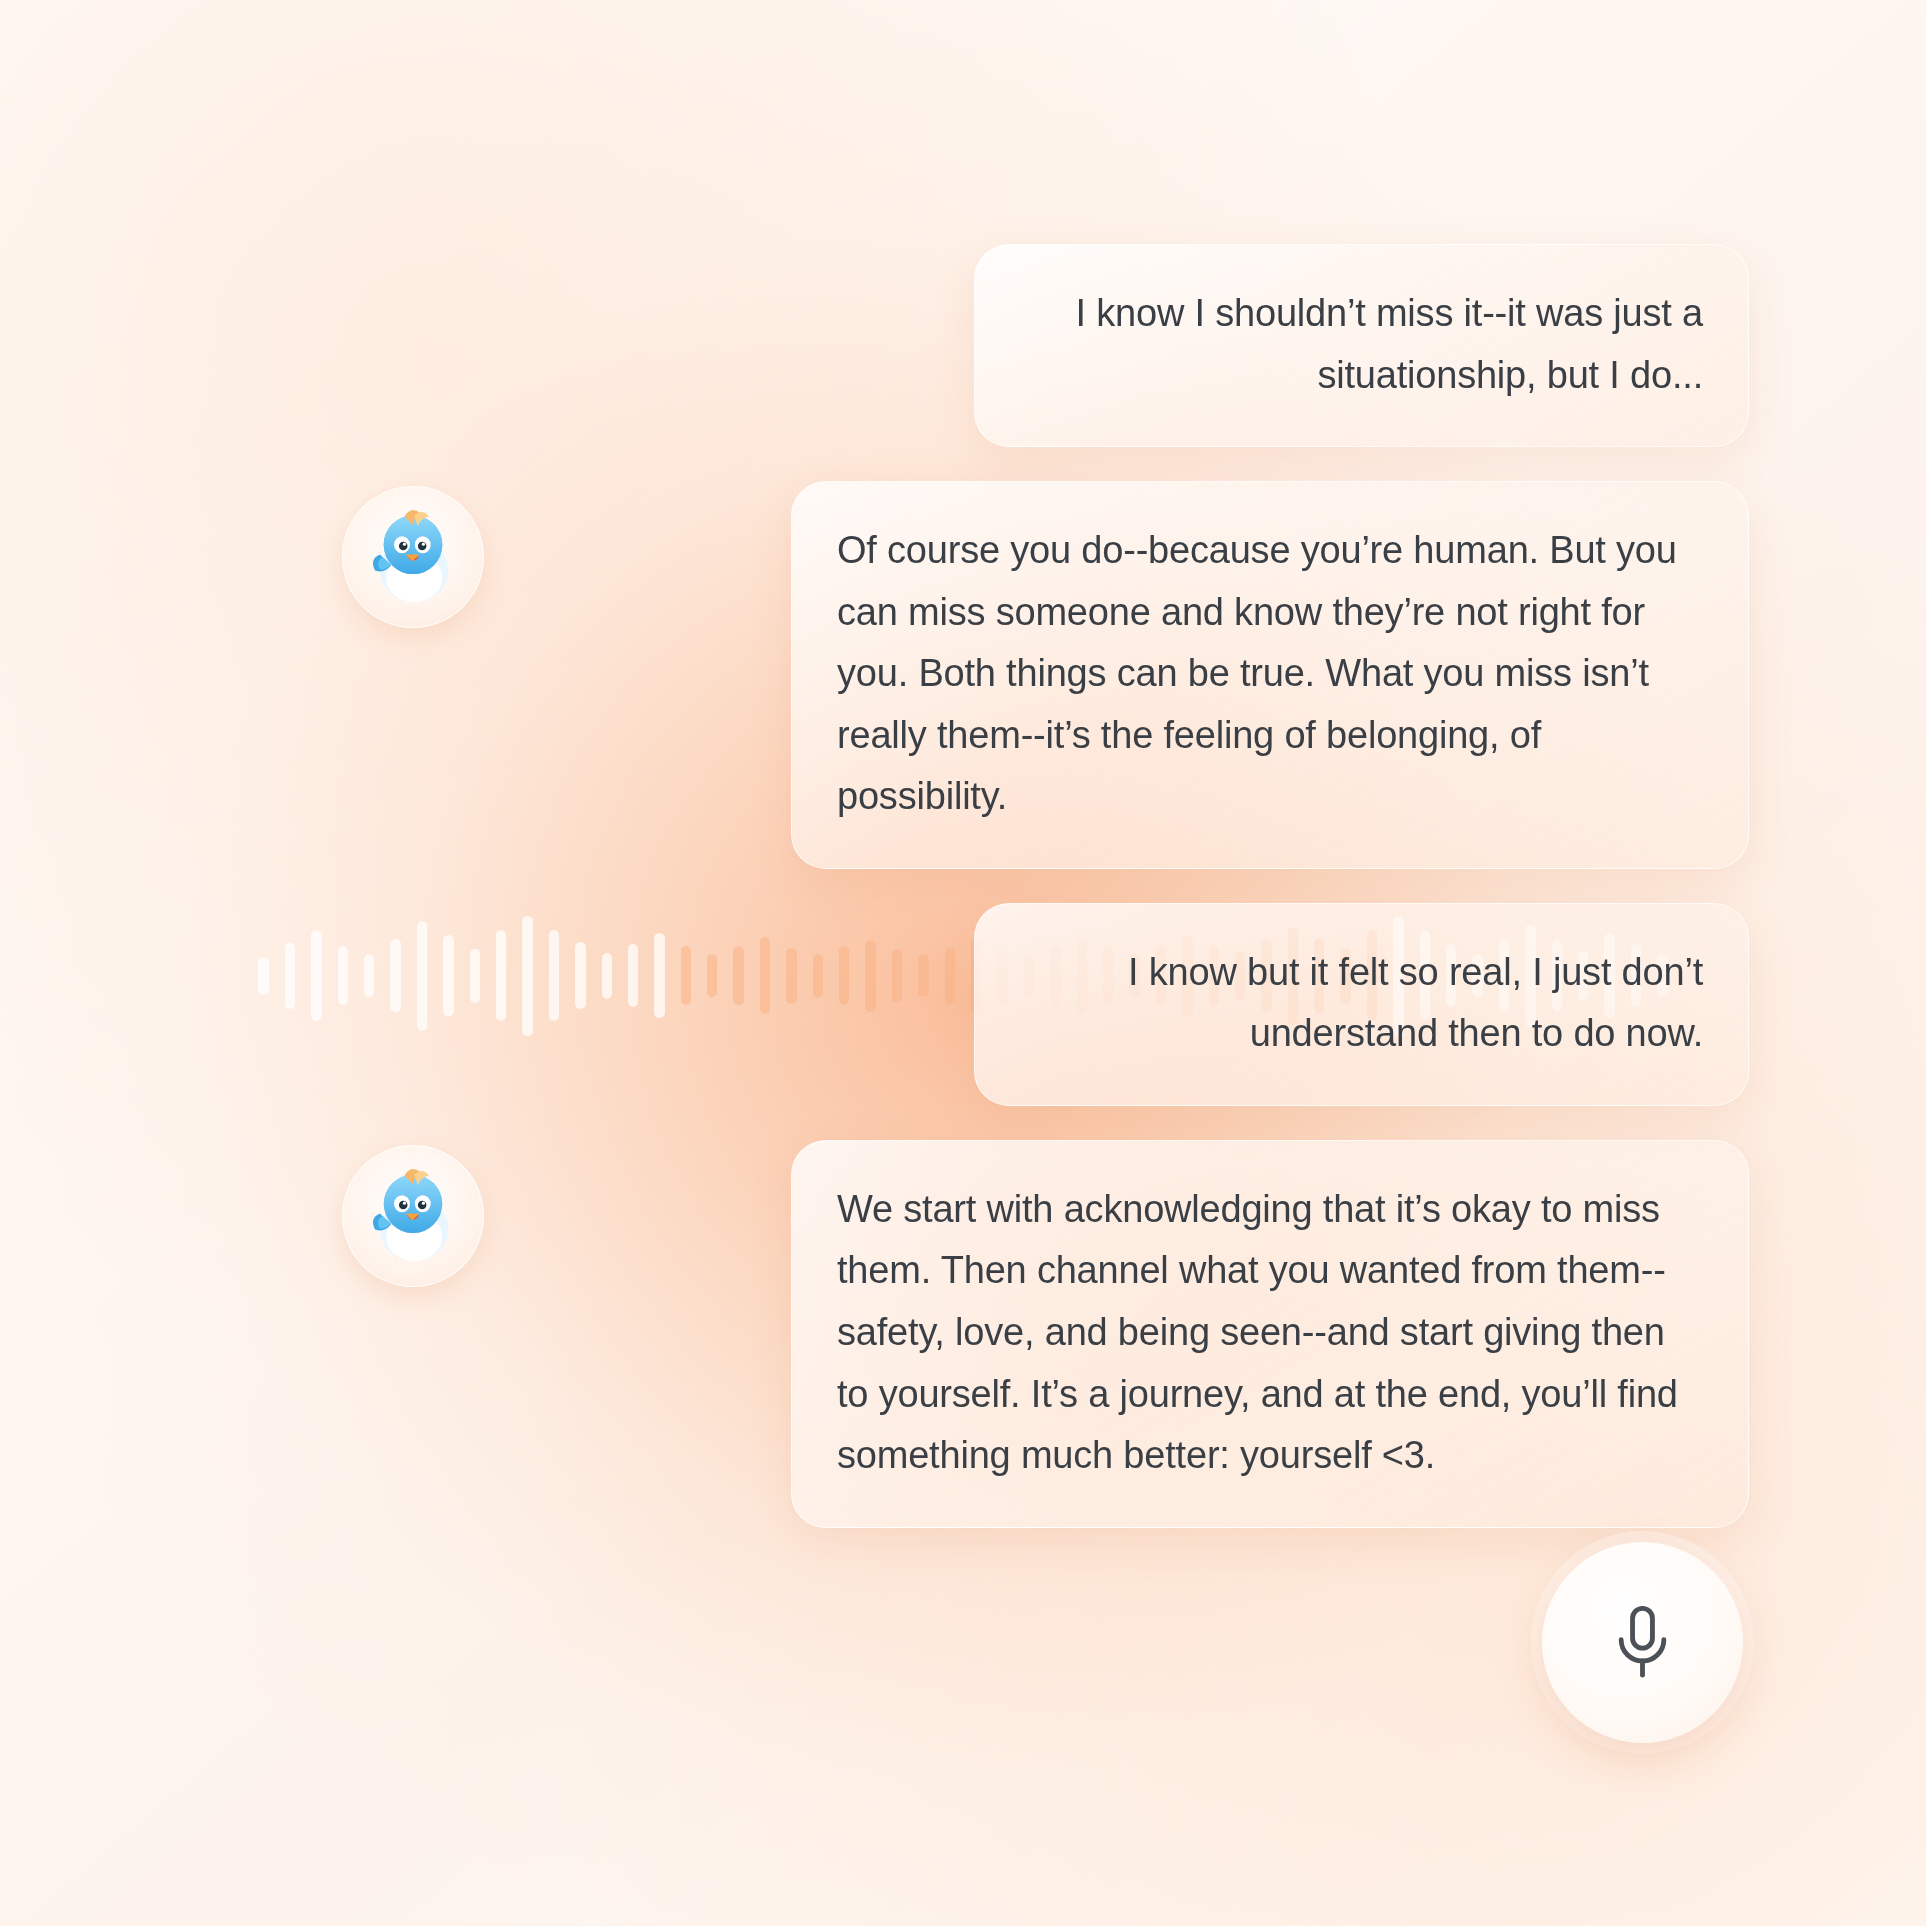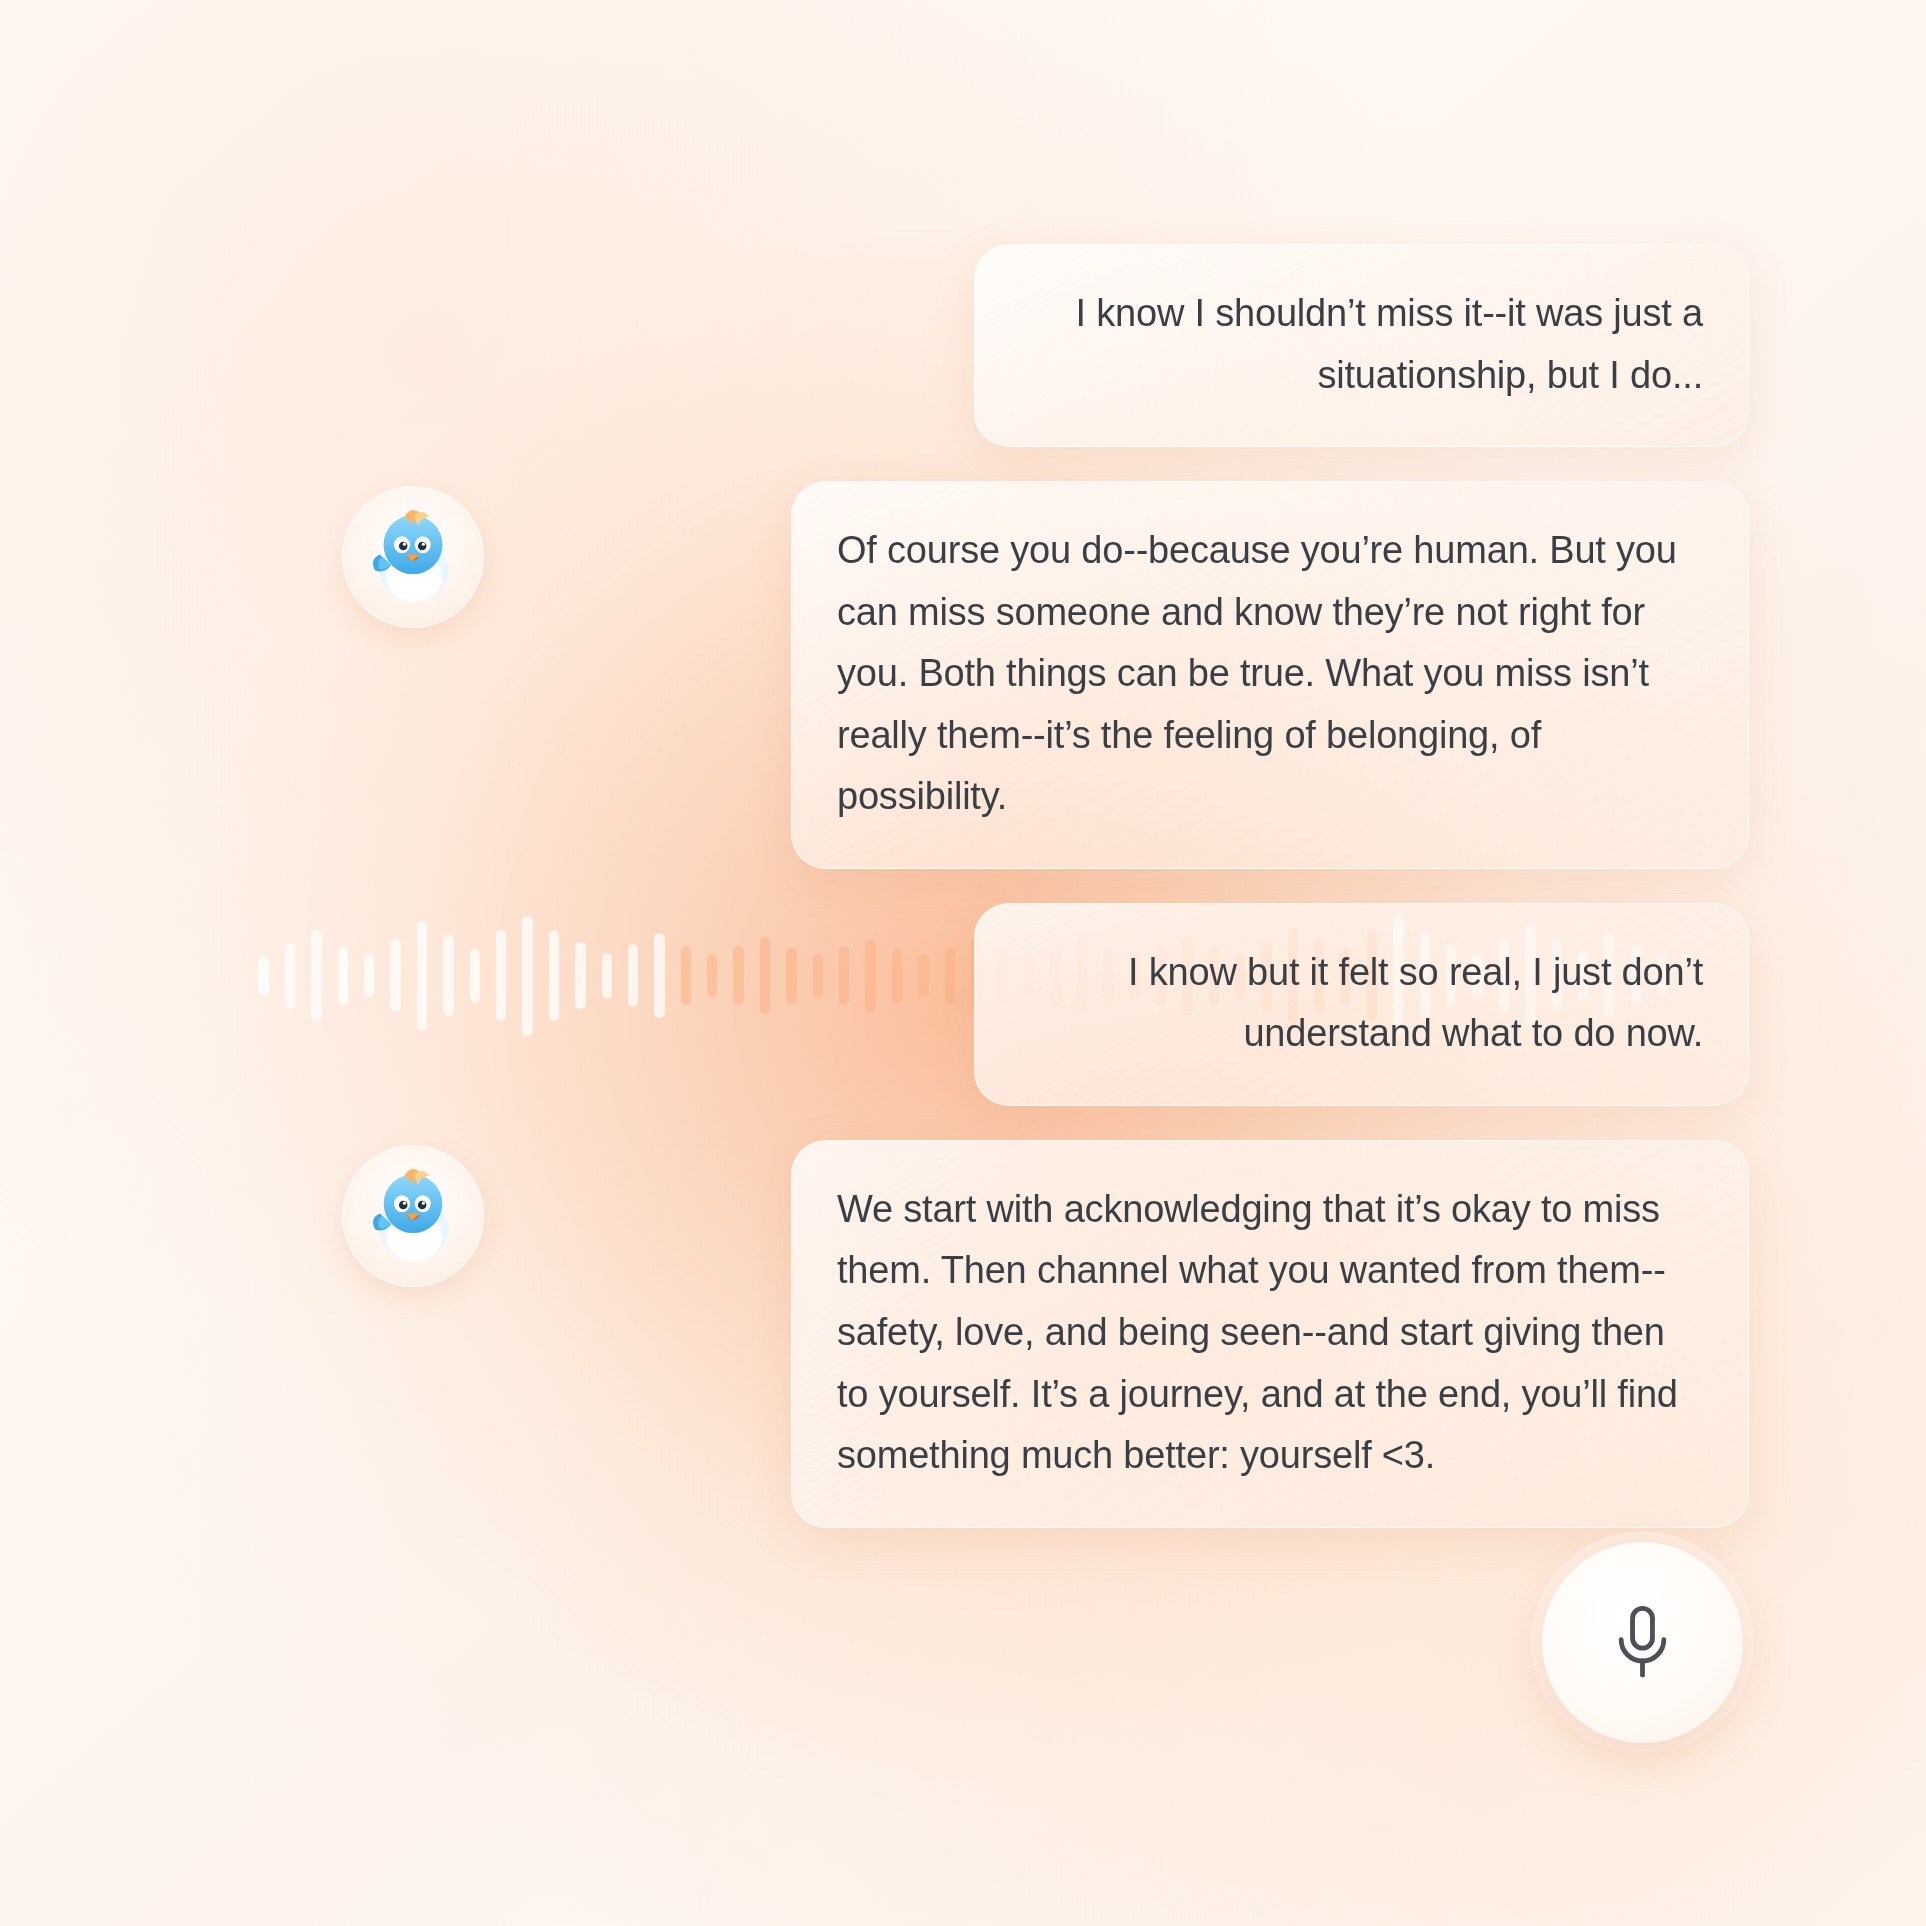--- a/index.html
+++ b/index.html
@@ -230,21 +230,21 @@
           <path d="M40 90 q-12 8 -4 20 q10 2 18 -8 z" fill="#63c3f2"></path>
         </svg>
       </div>
       <div class="bubble bot">
         <p>Of course you do--because you’re human. But you can miss someone and know they’re not right for you. Both things can be true. What you miss isn’t really them--it’s the feeling of belonging, of possibility.</p>
       </div>
     </div>
 
     <div class="row user">
       <div class="bubble user">
-        <p>I know but it felt so real, I just don’t understand what to do now.</p>
+        <p>I know but it felt so real, I just don’t understand then to do now.</p>
       </div>
     </div>
 
     <div class="row bot">
       <div class="avatar">
         <svg width="110" height="110" viewBox="0 0 180 180" aria-hidden="true">
           <ellipse cx="92" cy="112" rx="56" ry="52" fill="#eaf6ff"></ellipse>
           <ellipse cx="92" cy="124" rx="46" ry="40" fill="#ffffff"></ellipse>
           <circle cx="90" cy="70" r="48" fill="url(#g2)"></circle>
           <defs>

